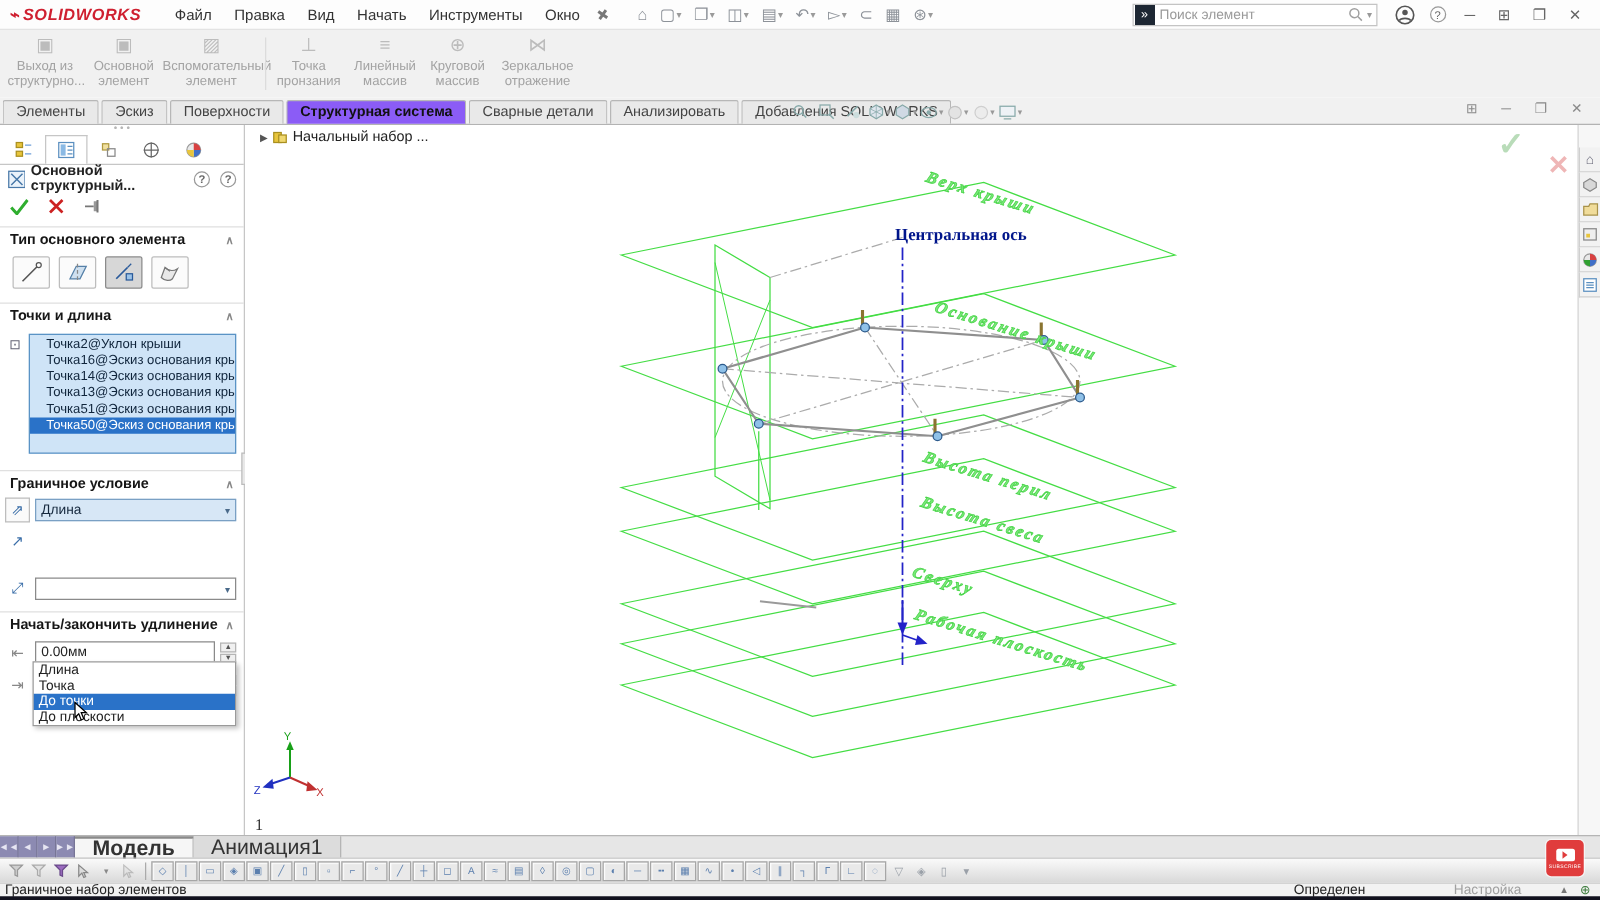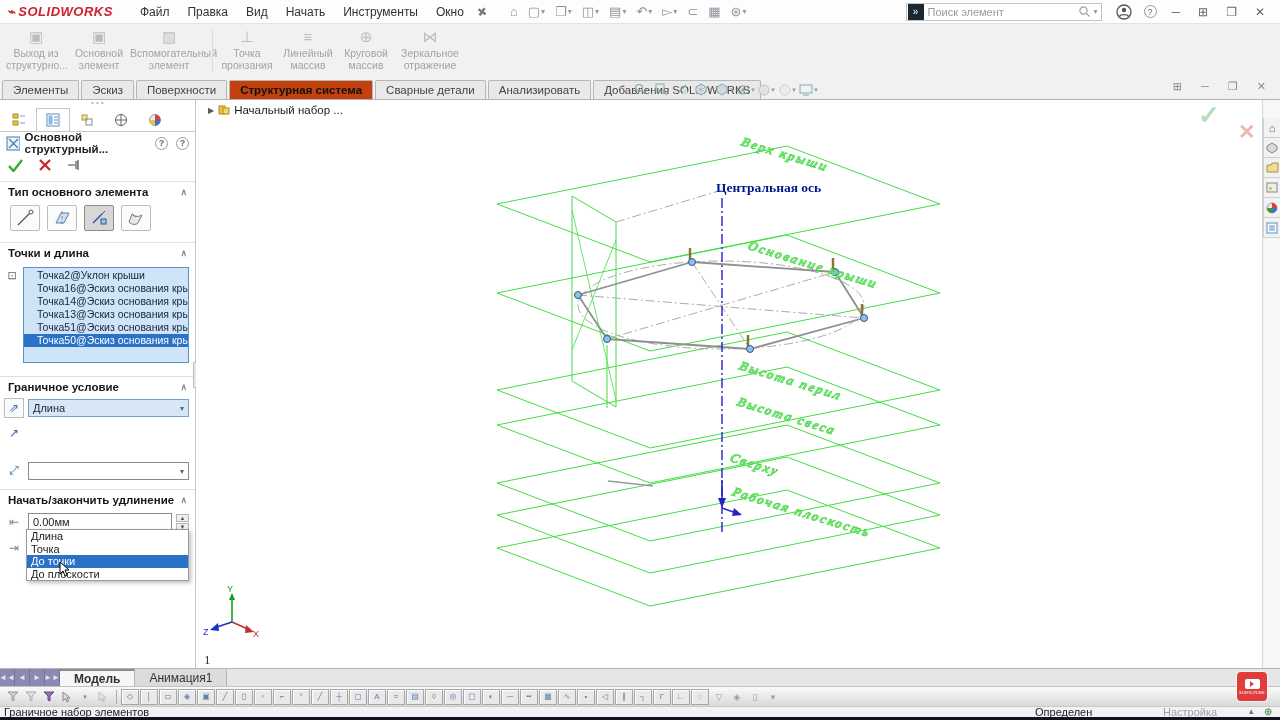--- a/index.html
+++ b/index.html
@@ -23,21 +23,21 @@
 
   
   #ribbon { position:absolute; top:24px; left:0; right:0; height:54px; background:#f1f1f1; }
   .rbtn { position:absolute; top:4px; text-align:center; color:#a3a3a3; font-size:10.5px; line-height:1.15; }
   .rbtn .ricon { display:block; font-size:15px; color:#bcbcbc; margin-bottom:2px; }
   .rsep { position:absolute; top:6px; width:1px; height:42px; background:#dcdcdc; }
 
   
   #tabbar { position:absolute; top:78px; left:0; right:0; height:22px; background:#f1f1f1; border-bottom:1px solid #b3b3b3; display:flex; align-items:flex-end; padding-left:2px; }
   .rtab { padding:3px 10px 3px 10px; border:1px solid #b7b7b7; border-bottom:none; background:#e9e9e9; color:#444; font-size:11.5px; margin-right:2px; border-radius:2px 2px 0 0; white-space:nowrap; }
-  .rtab.active { background:#c2410c; font-weight:bold; color:#111; }
+  .rtab.active { background:#8b5cf6; font-weight:bold; color:#111; }
   #hud { position:absolute; top:81px; left:630px; display:flex; align-items:center; }
   .hudi { width:21px; height:17px; display:flex; align-items:center; justify-content:center; color:#8899aa; }
   .hudi svg { display:block; }
   .hudi .caret { font-size:7px; color:#999; margin-left:1px; }
   #docwinctl { position:absolute; top:80px; right:6px; color:#8a8a8a; font-size:11px; letter-spacing:8px; }
 
   
   #pm { position:absolute; top:100px; left:0; width:196px; height:568px; background:#fff; border-right:1px solid #c6c6c6; font-size:11.5px; }
   #viewport { position:absolute; top:100px; left:196px; width:1066px; height:568px; background:#fff; overflow:hidden; }
   #taskpane { position:absolute; top:100px; left:1262px; width:18px; height:568px; background:#f7f7f7; border-left:1px solid #d5d5d5; padding-top:18px; }
@@ -92,21 +92,21 @@
   .plabel { position:absolute; font-family:"Liberation Serif", serif; font-style:italic; font-weight:bold; font-size:13px; letter-spacing:2px; color:#7be87b; -webkit-text-stroke:.6px #49d549; transform:rotate(17deg) skewX(-8deg); transform-origin:left top; white-space:nowrap; }
   .axis-label { position:absolute; left:520px; top:80px; font-family:"Liberation Serif", serif; font-weight:bold; font-size:13.5px; color:#00158b; }
   .ghost-check { position:absolute; left:1002px; top:0px; font-size:26px; color:#b9dcb9; font-weight:bold; }
   .ghost-x { position:absolute; left:1042px; top:20px; font-size:21px; color:#efb6b6; font-weight:bold; }
   .sheetnum { position:absolute; left:8px; top:552px; font-family:"Liberation Serif", serif; font-size:13px; color:#333; }
 
   
   #doctabs { position:absolute; top:668px; left:0; right:0; height:18px; background:#e6e6e6; border-top:1px solid #b5b5b5; display:flex; align-items:stretch; }
   .nav-arrows { display:flex; }
   .nav-arrows span { width:15px; display:flex; align-items:center; justify-content:center; background:#8c8ab2; color:#e6e5f2; font-size:8px; border-right:1px solid #777596; }
-  .dtab { padding:2px 14px; font-size:12px; color:#333; border-right:1px solid #b5b5b5; display:flex; align-items:center; background:#dcdcdc; }
+  .dtab { padding:2px 14px; font-size:17px; color:#333; border-right:1px solid #b5b5b5; display:flex; align-items:center; background:#dcdcdc; }
   .dtab.active { background:#f6f6f6; font-weight:bold; border-top:2px solid #8a8a8a; }
   #filterbar { position:absolute; top:686px; left:0; right:0; height:20px; background:linear-gradient(#fafafa,#d9d9d9); border-top:1px solid #c2c2c2; display:flex; align-items:center; padding-left:4px; }
   .fbi { width:18px; height:16px; display:flex; align-items:center; justify-content:center; }
   .fsep { width:1px; height:14px; background:#aaa; margin:0 4px; }
   .fbox { width:18px; height:16px; border:1px solid #a6a6a6; background:#e9e9e9; box-shadow:inset 1px 1px 1px #fff; margin-right:1px; display:flex; align-items:center; justify-content:center; font-size:8px; color:#5b7fae; }
   .ftrail { width:18px; height:16px; display:flex; align-items:center; justify-content:center; font-size:9px; color:#9aa0a8; }
   #yt-btn { position:absolute; top:672px; left:1237px; width:30px; height:29px; background:#e03c3c; border-radius:4px; display:flex; flex-direction:column; align-items:center; justify-content:center; z-index:20; box-shadow:0 0 0 1px rgba(255,255,255,.6); }
   #yt-btn .play { width:15px; height:10px; background:#fff; border-radius:2px; display:flex; align-items:center; justify-content:center; }
   #yt-btn .play i { width:0; height:0; border-left:4px solid #e03c3c; border-top:3px solid transparent; border-bottom:3px solid transparent; }
   #yt-btn .sub { font-size:4px; color:#fff; margin-top:1px; letter-spacing:.3px; }

